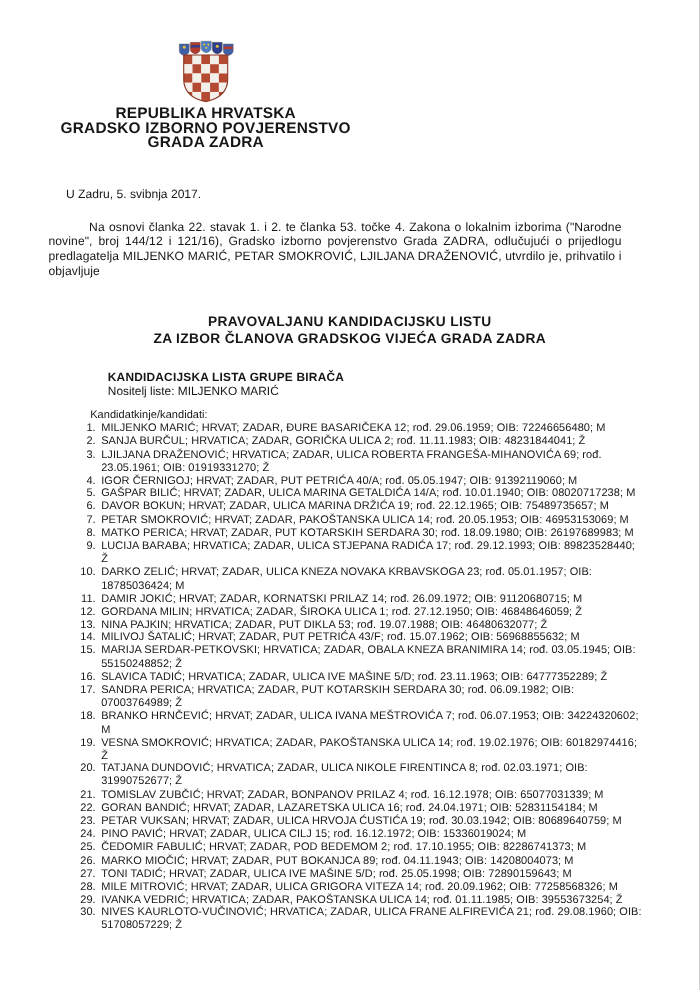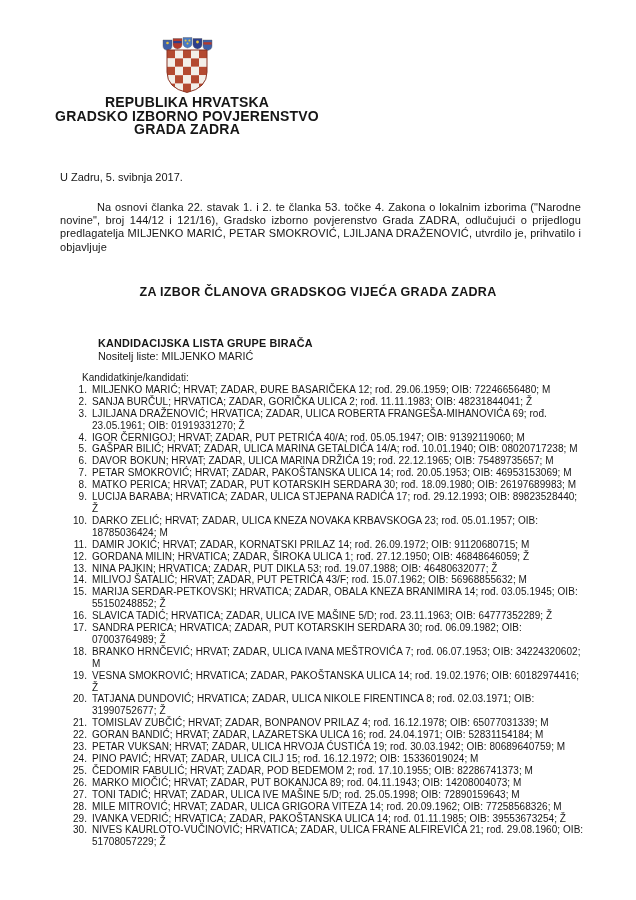--- a/index.html
+++ b/index.html
@@ -12,21 +12,21 @@
     -webkit-font-smoothing:antialiased;
   }
   .coat { position:absolute; left:160px; top:36px; }
   .org-header {
     position:absolute; left:47px; top:96px; width:280px;
     text-align:center; font-weight:bold; font-size:14px; line-height:13.5px;
     letter-spacing:0.2px;
   }
   .dateline { position:absolute; left:60px; top:171px; font-size:11px; }
   .intro {
-    position:absolute; left:60px; top:201px; width:521px;
+    position:absolute; left:44px; top:201px; width:521px;
     font-size:11px; line-height:13.2px; text-align:justify; text-indent:37px;
     letter-spacing:0.1px;
   }
   .doc-title {
     position:absolute; left:0; top:285px; width:636px;
     text-align:center; font-weight:bold; font-size:12.5px; line-height:15.5px;
     letter-spacing:0.3px;
   }
   .group-header { position:absolute; left:98px; top:337px; font-size:10.8px; line-height:12.8px; }
   .group-header .g1 { font-weight:bold; letter-spacing:0.2px; }
@@ -108,20 +108,21 @@
     <div>REPUBLIKA HRVATSKA</div>
     <div>GRADSKO IZBORNO POVJERENSTVO</div>
     <div>GRADA ZADRA</div>
   </div>
 
   <div class="dateline">U Zadru, 5. svibnja 2017.</div>
 
   <div class="intro">Na osnovi članka 22. stavak 1. i 2. te članka 53. točke 4. Zakona o lokalnim izborima ("Narodne novine", broj 144/12 i 121/16), Gradsko izborno povjerenstvo Grada ZADRA, odlučujući o prijedlogu predlagatelja MILJENKO MARIĆ, PETAR SMOKROVIĆ, LJILJANA DRAŽENOVIĆ, utvrdilo je, prihvatilo i objavljuje</div>
 
   <div class="doc-title">
+    <div>PRAVOVALJANU KANDIDACIJSKU LISTU</div>
     <div>ZA IZBOR ČLANOVA GRADSKOG VIJEĆA GRADA ZADRA</div>
   </div>
 
   <div class="group-header">
     <div class="g1">KANDIDACIJSKA LISTA GRUPE BIRAČA</div>
     <div class="g2">Nositelj liste: MILJENKO MARIĆ</div>
   </div>
 
   <div class="candidates">
     <div class="cand-label">Kandidatkinje/kandidati:</div>

